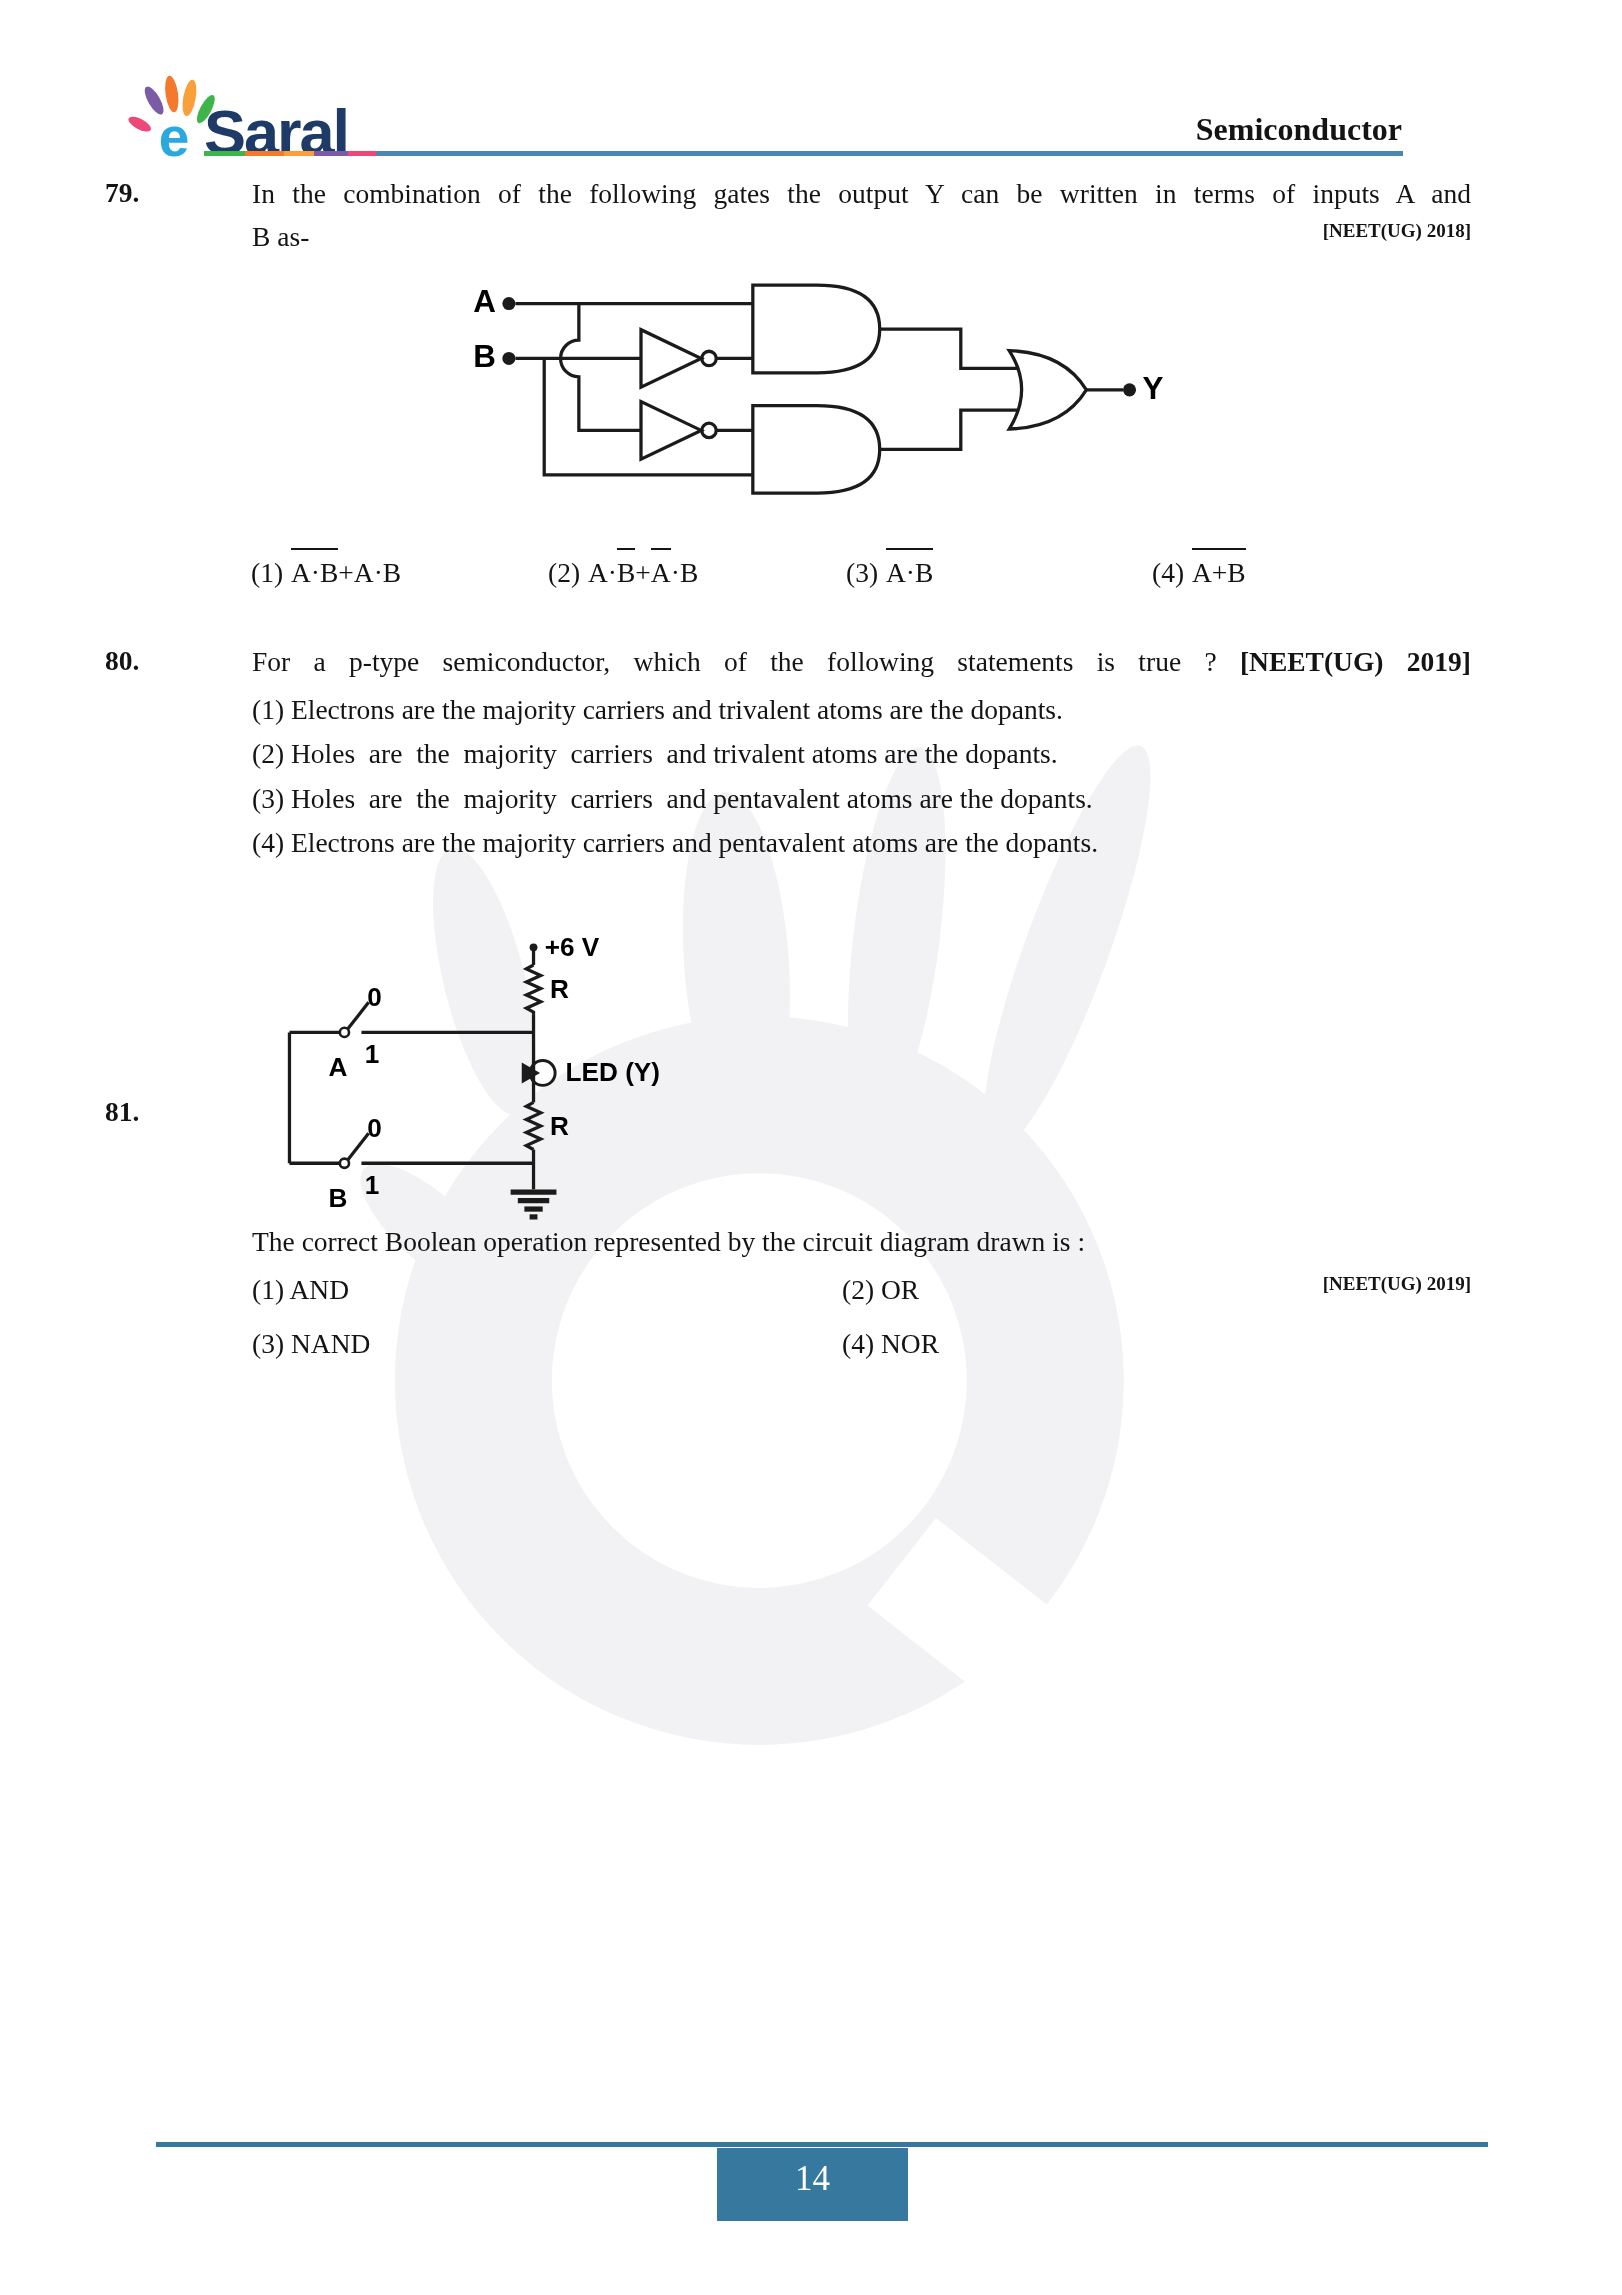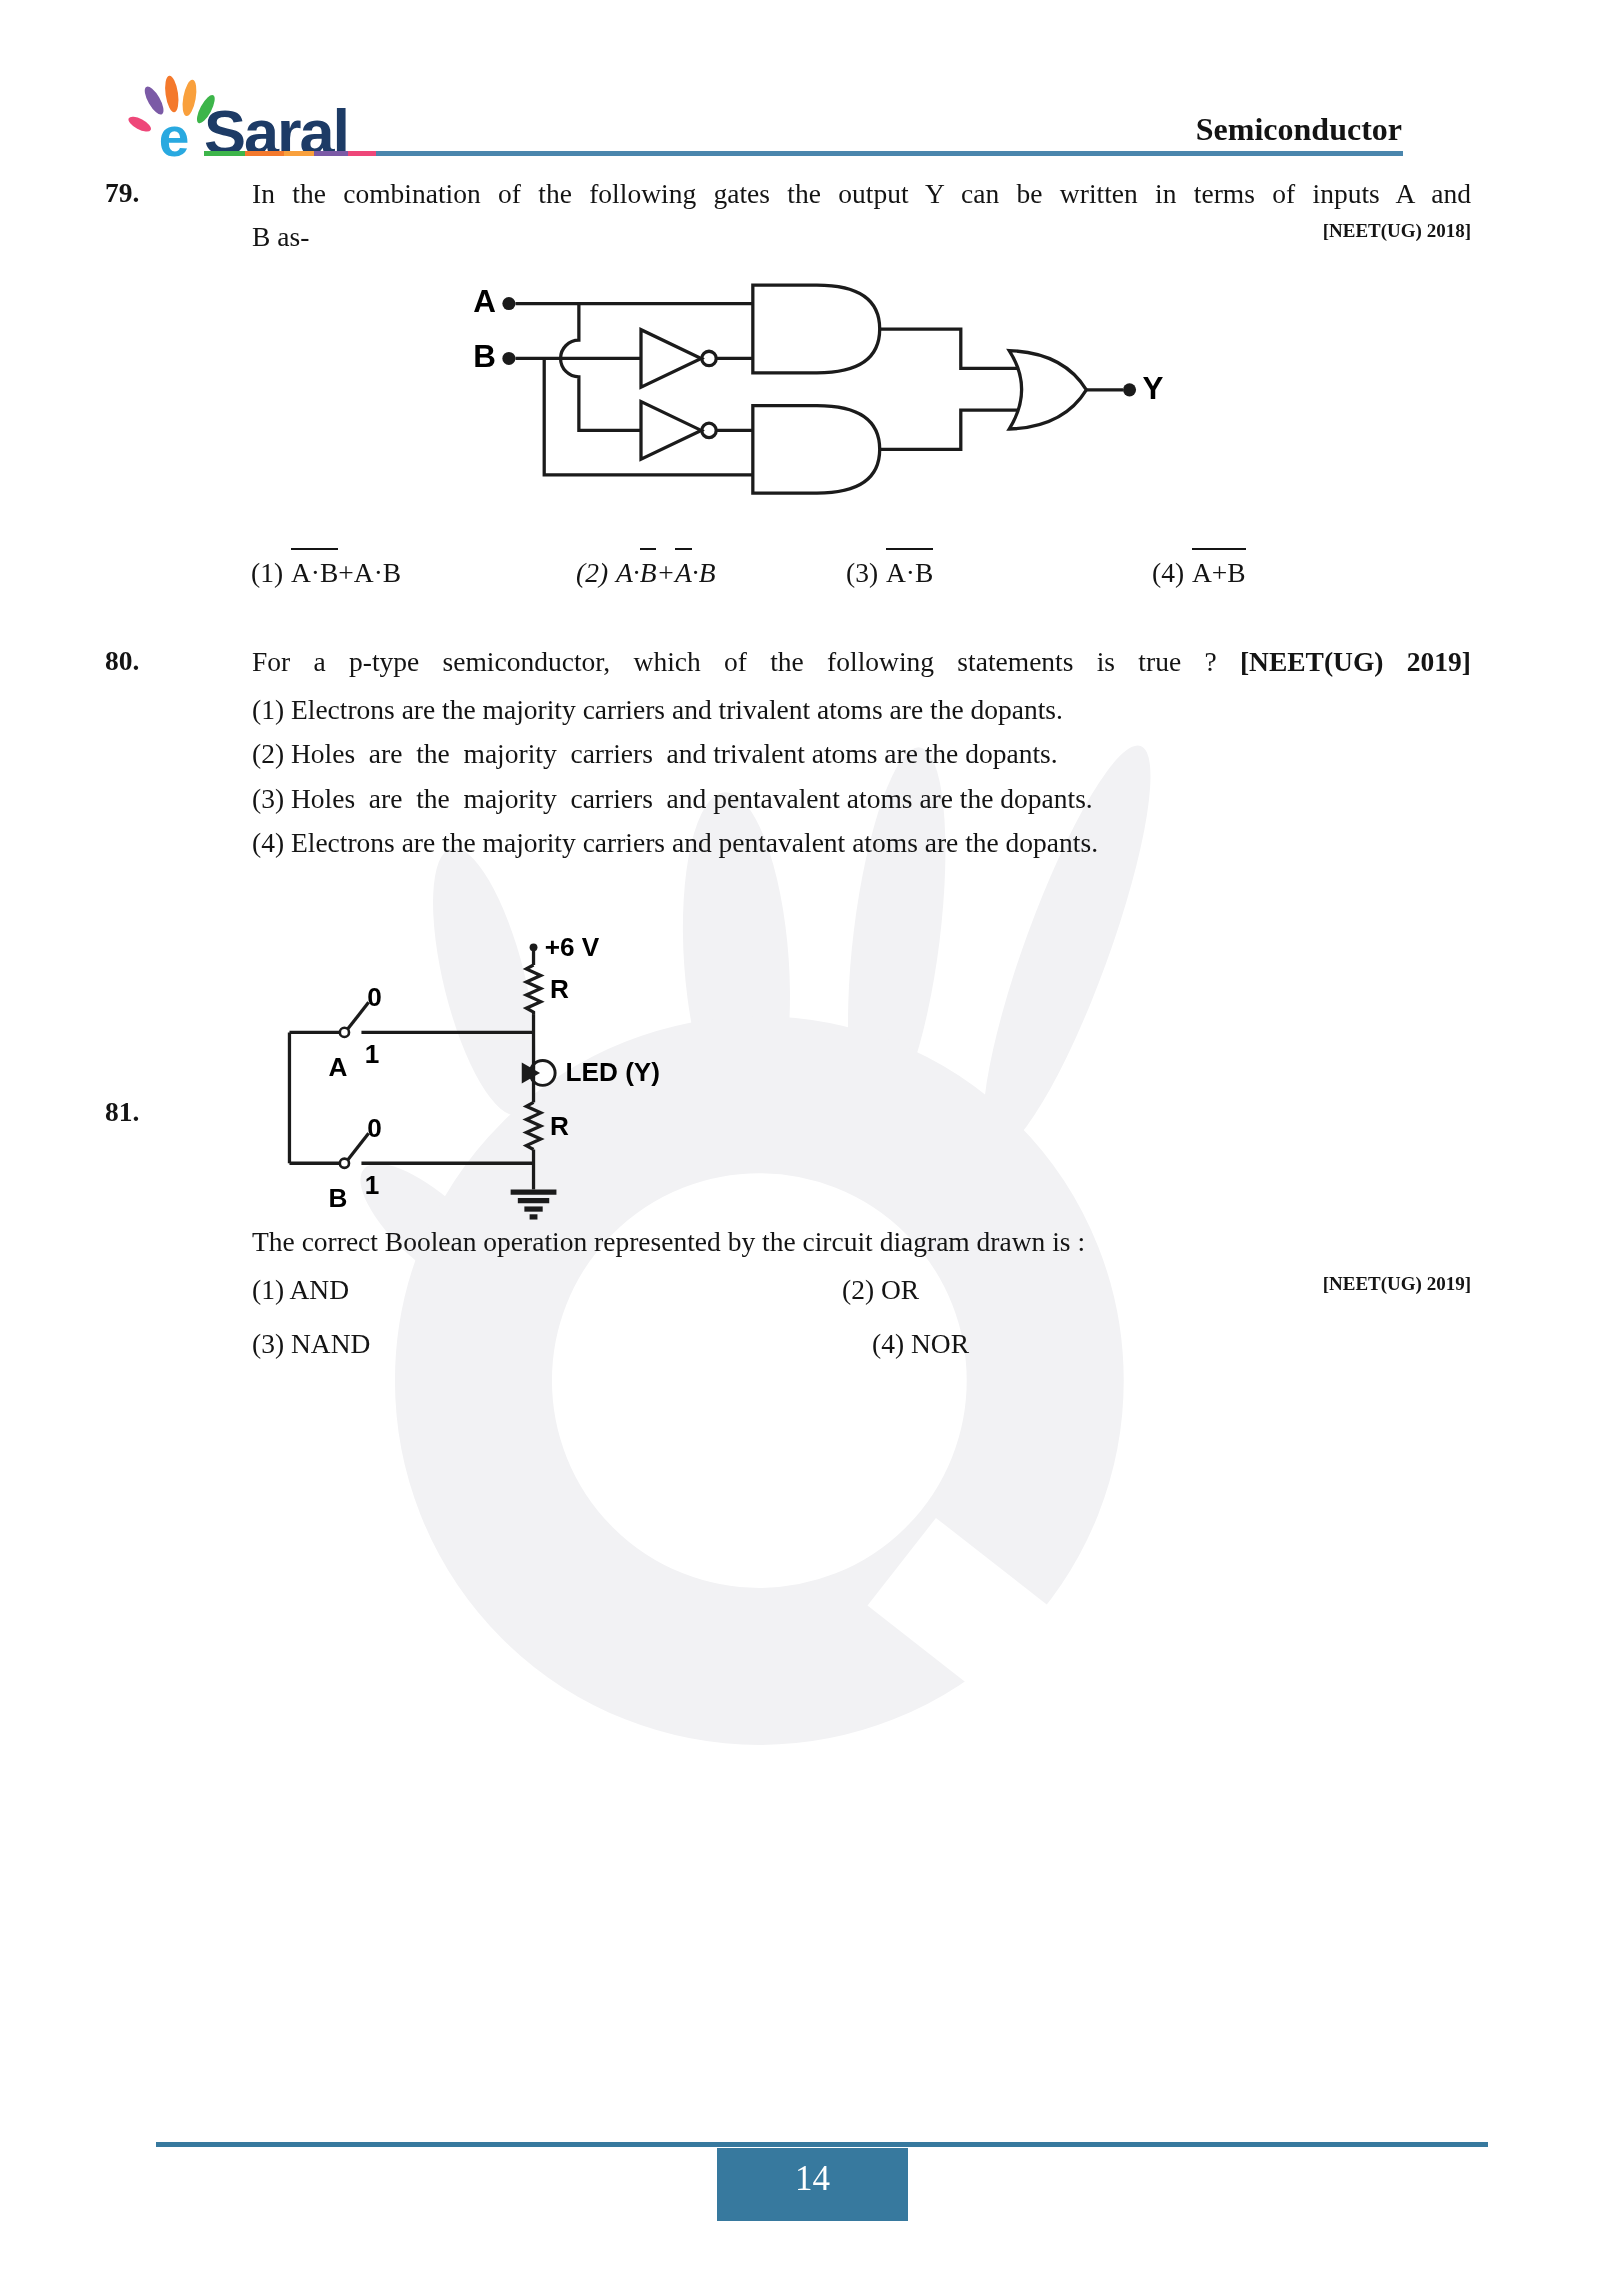--- a/index.html
+++ b/index.html
@@ -105,21 +105,21 @@
       <circle cx="777" cy="548" r="10" fill="#1b1b1b"></circle>
       <circle cx="1726" cy="596" r="10" fill="#1b1b1b"></circle>
       <text x="757" y="465" font-size="48" font-weight="bold" text-anchor="end" dominant-baseline="middle">A</text>
       <text x="757" y="549" font-size="48" font-weight="bold" text-anchor="end" dominant-baseline="middle">B</text>
       <text x="1746" y="598" font-size="48" font-weight="bold" dominant-baseline="middle">Y</text>
     </svg>
 
     <div class="q79opt formula-row" style="left:251px;">
       <span class="lbl">(1)</span><span><span class="ovl">A·B</span><span>+A·B</span></span>
     </div>
-    <div class="q79opt formula-row" style="left:576px;font-style:italic;">
+    <div class="q79opt formula-row" style="left:548px;">
       <span class="lbl">(2)</span><span><span>A·</span><span class="ovl">B</span><span>+</span><span class="ovl">A</span><span>·B</span></span>
     </div>
     <div class="q79opt formula-row" style="left:846px;">
       <span class="lbl">(3)</span><span><span class="ovl">A·B</span></span>
     </div>
     <div class="q79opt formula-row" style="left:1152px;">
       <span class="lbl">(4)</span><span><span class="ovl">A+B</span></span>
     </div>
 
     <div class="qnum" style="top:645px;">80.</div>
@@ -176,21 +176,21 @@
       <text x="572" y="1727" font-size="40" font-weight="bold" text-anchor="middle" dominant-baseline="middle">0</text>
       <text x="568" y="1814" font-size="40" font-weight="bold" text-anchor="middle" dominant-baseline="middle">1</text>
       <text x="516" y="1834" font-size="40" font-weight="bold" text-anchor="middle" dominant-baseline="middle">B</text>
     </svg>
 
     <div class="body-line" style="left:252px;top:1225px;">The correct Boolean operation represented by the circuit diagram drawn is :</div>
     <div class="body-line" style="left:252px;top:1273px;">(1) AND</div>
     <div class="body-line" style="left:842px;top:1273px;">(2) OR</div>
     <div class="tag-right" style="top:1273px;">[NEET(UG) 2019]</div>
     <div class="body-line" style="left:252px;top:1327px;">(3) NAND</div>
-    <div class="body-line" style="left:842px;top:1327px;margin-left:30px;">(4) NOR</div>
+    <div class="body-line" style="left:842px;top:1327px;">(4) NOR</div>
 
     <div class="footer-line"></div>
     <div class="footer-box">
       <span>14</span>
     </div>
 
   </div>
 </div>
 
 

